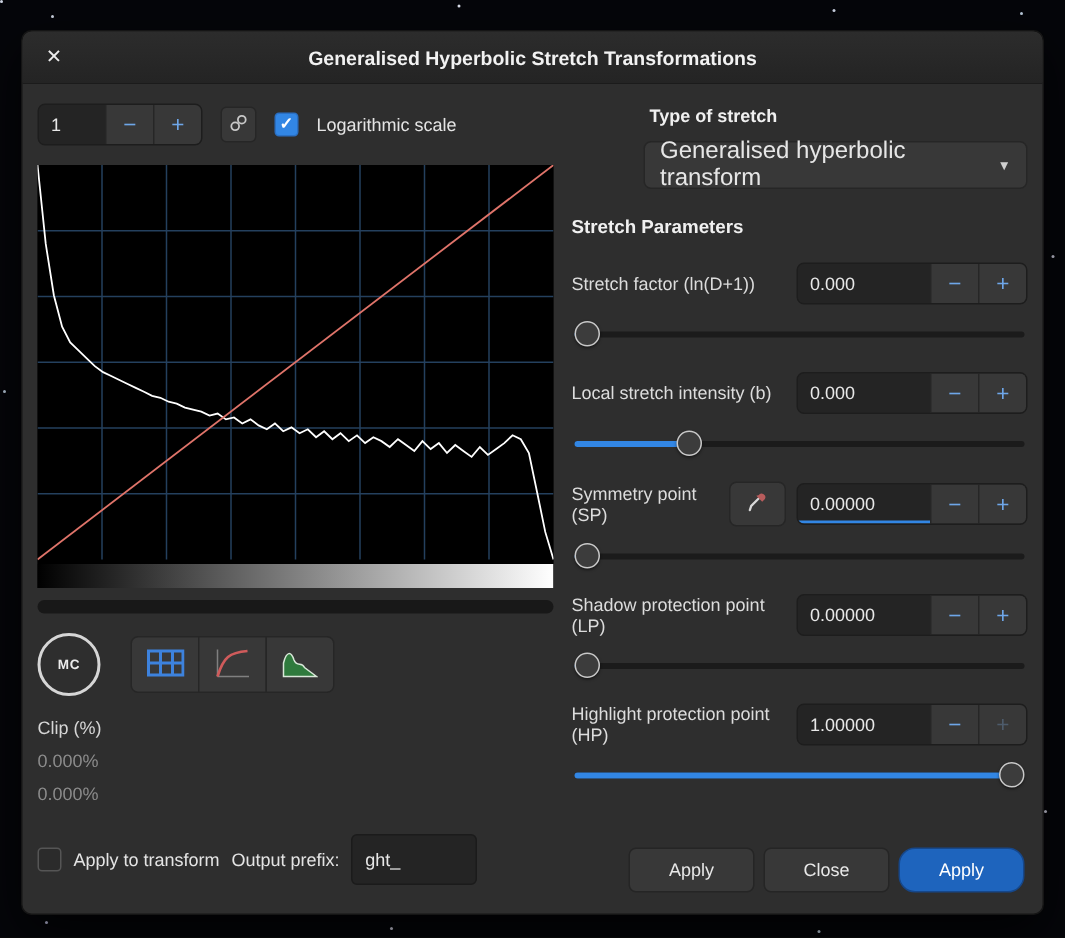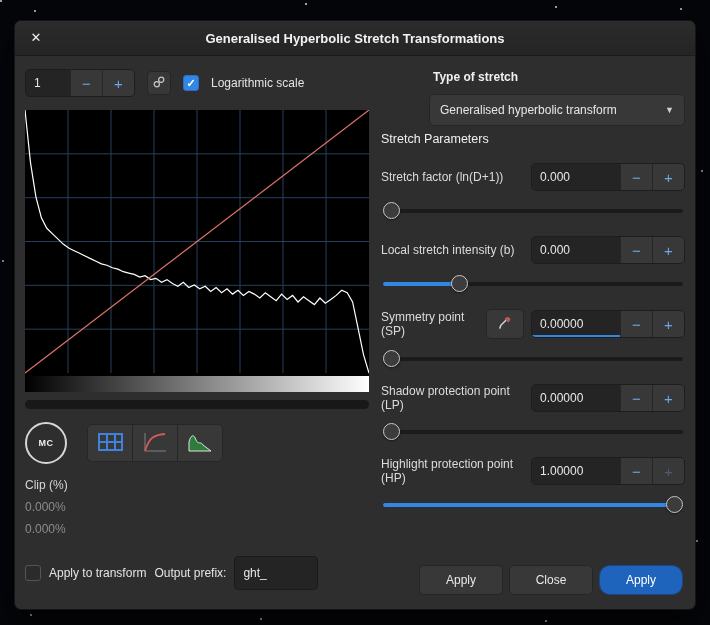--- a/index.html
+++ b/index.html
@@ -74,24 +74,24 @@
   .clip-value{margin-top:8px;font-size:12px;color:#8b8b8b;}
 
   .seq-row{display:flex;align-items:center;gap:8px;margin-top:20px;}
   .text-entry{background:#242424;color:#e8e8e8;border:1px solid #1b1b1b;border-radius:4px;outline:none;
     height:26px;width:84px;padding:16px 8px;font-size:12px;box-sizing:border-box;font-family:"Liberation Sans",sans-serif;}
 
   
   .type-label{font-weight:bold;font-size:12px;color:#f0f0f0;margin:4px 0 10px 52px;}
   .dropdown{margin-left:48px;height:30px;background:#383838;border:1px solid #262626;border-radius:5px;
     display:flex;align-items:center;justify-content:space-between;padding:0 10px;cursor:default;}
-  .dropdown .sel{font-size:12px;color:#e6e6e6;}
+  .dropdown .sel{font-size:16px;color:#e6e6e6;}
   .dropdown .arrow{font-size:9px;color:#cfcfcf;margin-left:8px;}
 
-  .params-heading{font-weight:normal;font-size:12.5px;color:#f0f0f0;margin:6px 0 0 0;}
+  .params-heading{font-weight:bold;font-size:12.5px;color:#f0f0f0;margin:18px 0 0 0;}
 
   .param{margin-top:17px;}
   .param-row{display:flex;align-items:center;}
   .param-label{flex:1;font-size:12px;color:#dcdcdc;padding-right:8px;}
   .eyedrop-btn{width:38px;height:30px;background:#383838;border:1px solid #262626;border-radius:5px;
     display:flex;align-items:center;justify-content:center;margin-right:7px;padding:0;cursor:default;flex:none;}
 
   .slider{margin:11px 2px 0 2px;height:17px;position:relative;cursor:default;}
   .slider .track{position:absolute;left:0;right:0;top:7px;height:4px;background:#1b1b1b;border-radius:2px;}
   .slider .fill{position:absolute;left:0;top:7px;height:4px;background:#3286e4;border-radius:2px;width:0;}

